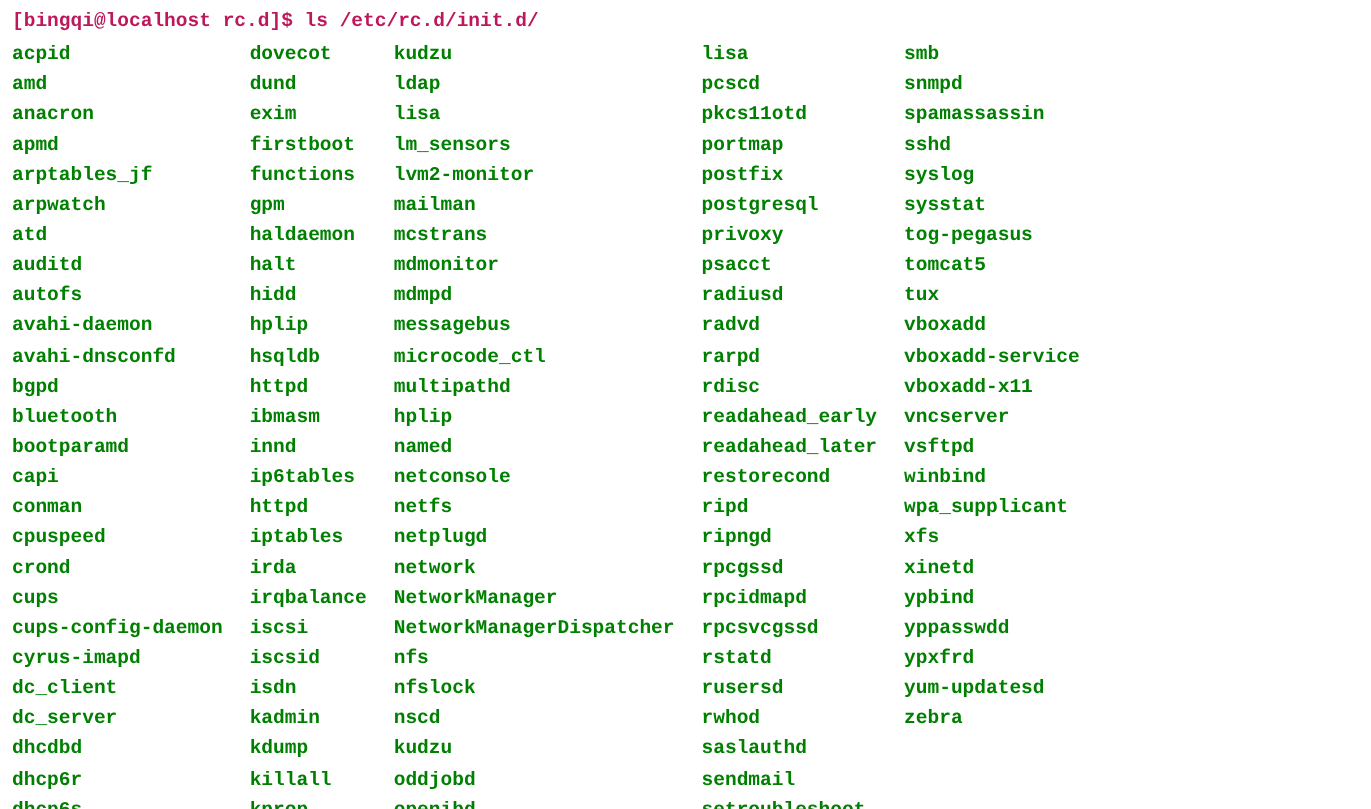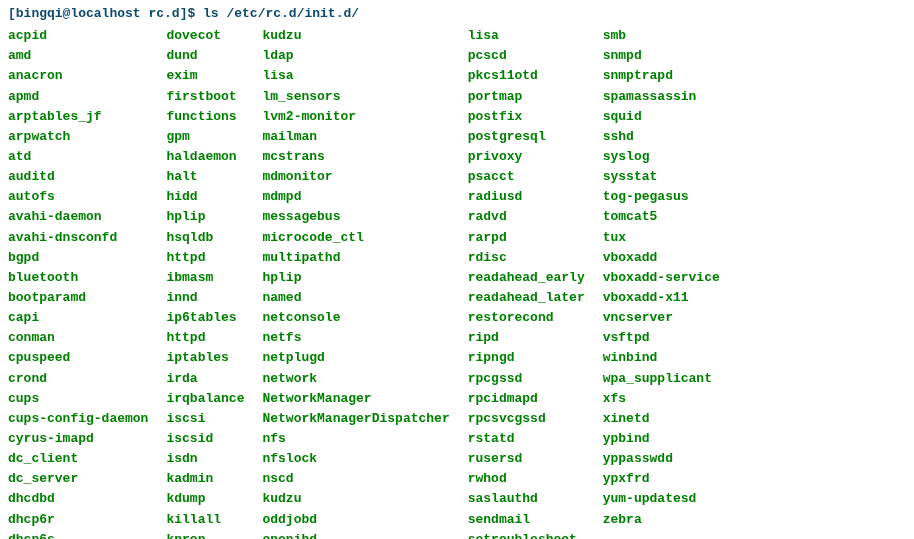--- a/index.html
+++ b/index.html
@@ -11,21 +11,21 @@
       background: #ffffff;
       font-family: "Courier New", Courier, monospace;
       font-size: 13px;
       line-height: 1.55;
       padding: 4px 8px;
       width: 914px;
       color: #000;
     }
     .prompt-line {
       white-space: pre;
-      color: #0c4a6e;
+      color: #be185d;
       font-weight: bold;
       margin-bottom: 2px;
     }
     .listing {
       display: flex;
       gap: 18px;
     }
     .col {
       display: flex;
       flex-direction: column;
@@ -150,23 +150,21 @@
       <span class="entry">rstatd</span>
       <span class="entry">rusersd</span>
       <span class="entry">rwhod</span>
       <span class="entry">saslauthd</span>
       <span class="entry">sendmail</span>
       <span class="entry">setroubleshoot</span>
     </div>
   <div class="col" id="col-4">
       <span class="entry">smb</span>
       <span class="entry">snmpd</span>
-      <span class="entry">snmptrapd</span>
       <span class="entry">spamassassin</span>
-      <span class="entry">squid</span>
       <span class="entry">sshd</span>
       <span class="entry">syslog</span>
       <span class="entry">sysstat</span>
       <span class="entry">tog-pegasus</span>
       <span class="entry">tomcat5</span>
       <span class="entry">tux</span>
       <span class="entry">vboxadd</span>
       <span class="entry">vboxadd-service</span>
       <span class="entry">vboxadd-x11</span>
       <span class="entry">vncserver</span>

